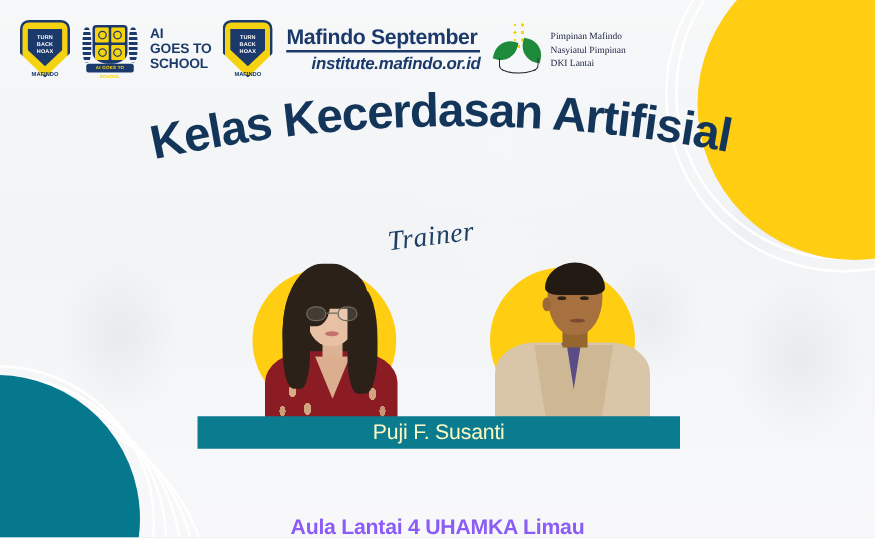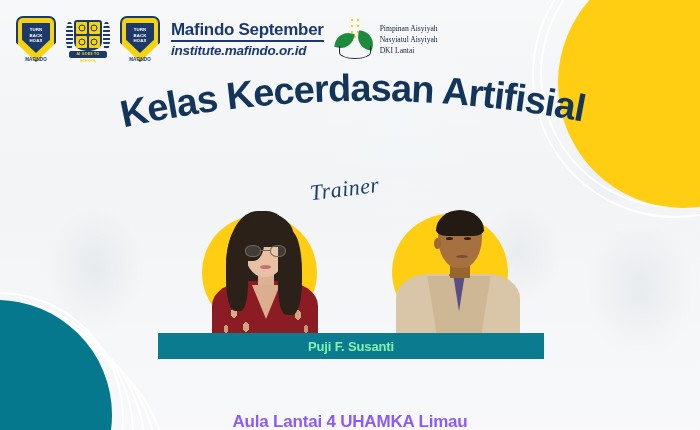--- a/index.html
+++ b/index.html
@@ -132,21 +132,21 @@
     color:#1b3a6b; font-weight:bold; font-size:11px; line-height:1.12;
     letter-spacing:-.1px; flex:none;
   }
   .mafindo-block { flex:none; margin-left:2px; }
   .mafindo-title {
     color:#1b3a6b; font-weight:bold; font-size:17px;
     border-bottom:2px solid #1b3a6b; line-height:1.14; letter-spacing:-.3px;
   }
   .mafindo-url {
     color:#1b3a6b; font-weight:bold; font-style:italic;
-    font-size:13.5px; letter-spacing:-.25px; margin-top:1px;
+    font-size:13.5px; letter-spacing:-.25px; margin-top:1px;margin-left:20px;
   }
 
   .pw-logo { display:flex; align-items:center; gap:5px; flex:none; margin-left:2px; }
   .pw-mark { position:relative; width:40px; height:46px; flex:none; }
   .pw-mark .stalk {
     position:absolute; left:50%; top:1px; transform:translateX(-50%);
     width:12px; height:24px;
     background:
       radial-gradient(circle 2px at 3px 3px,#f6d310 60%,transparent 61%),
       radial-gradient(circle 2px at 9px 3px,#f6d310 60%,transparent 61%),
@@ -321,21 +321,21 @@
     overflow:hidden;
   }
 
   
   .name-bars {
     position:absolute; left:158px; top:333px; width:386px; height:26px;
     display:flex; z-index:26;
   }
   .name-bar {
     flex:1; display:flex; align-items:center; justify-content:center;
-    color:#86efac; font-weight:bold; font-size:13px; letter-spacing:-.15px;
+    color:#fef9c3; font-weight:normal; font-size:17px; letter-spacing:-.15px;
   }
   .name-bar.left { background:#0b7b90; }
   .name-bar.right { background:#0d3553; }
 
   
   .venue {
     position:absolute; left:0; top:380px; width:700px; text-align:center;
     color:#8b5cf6; font-weight:bold; font-size:17px; letter-spacing:-.2px;
     z-index:26;
     margin-top:32px;
@@ -383,20 +383,25 @@
       <div class="plate"></div>
       <div class="quad">
           <i></i>
           <i></i>
           <i></i>
           <i></i>
         </div>
       <div class="banner">AI GOES TO SCHOOL</div>
     </div>
 
+    <div class="ai-goes">
+      <div>AI</div>
+      <div>GOES TO</div>
+      <div>SCHOOL</div>
+    </div>
 
     <div class="shield">
       <div class="body"></div>
       <div class="inner"></div>
       <div class="txt">
         <div>TURN</div>
         <div>BACK</div>
         <div>HOAX</div>
       </div>
       <div class="ribbon">MAFINDO</div>
@@ -408,22 +413,22 @@
     </div>
 
     <div class="pw-logo">
       <div class="pw-mark">
         <div class="stalk"></div>
         <div class="leafL"></div>
           <div class="leafR"></div>
         <div class="base"></div>
       </div>
       <div class="pw-text">
-        <div>Pimpinan Aisyiyah</div>
-        <div>Nasyiatul Aisyiyah</div>
+        <div>Pimpinan Mafindo</div>
+        <div>Nasyiatul Pimpinan</div>
         <div>DKI Lantai</div>
       </div>
     </div>
   </div>
 
   <div class="title-arc">
     <svg viewBox="0 0 700 70">
       <defs>
         <path id="arcpath" d="M 58 66 Q 350 -16 648 58" fill="none"></path>
       </defs>

